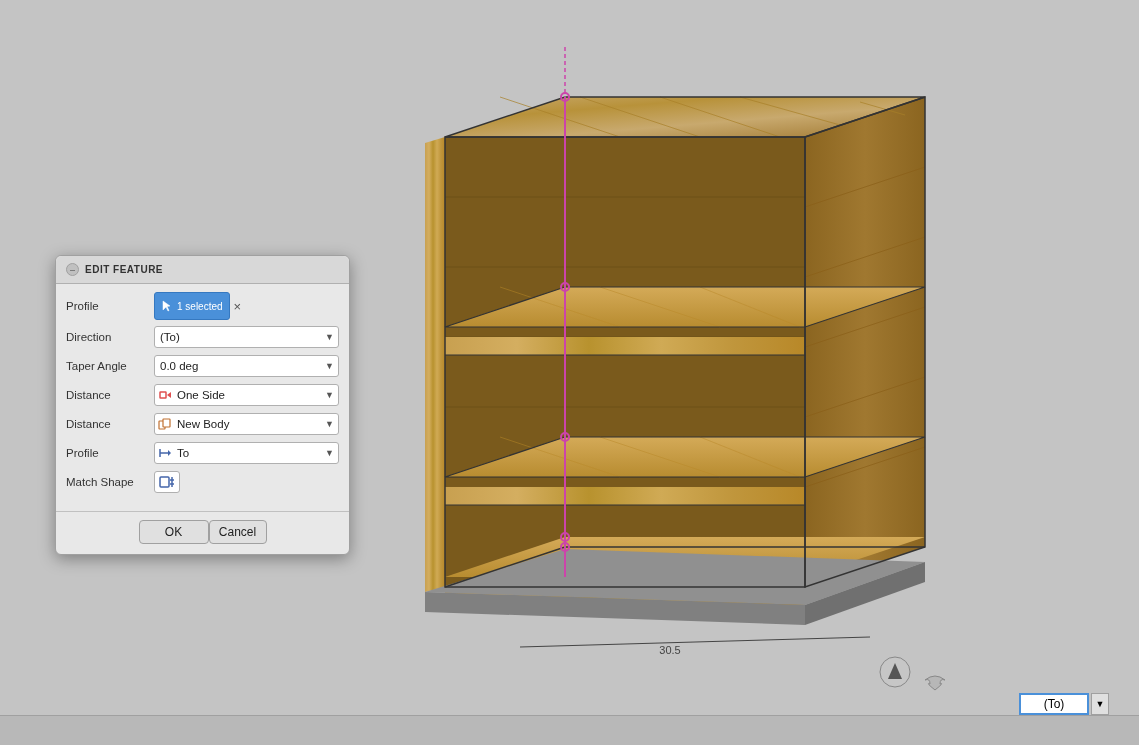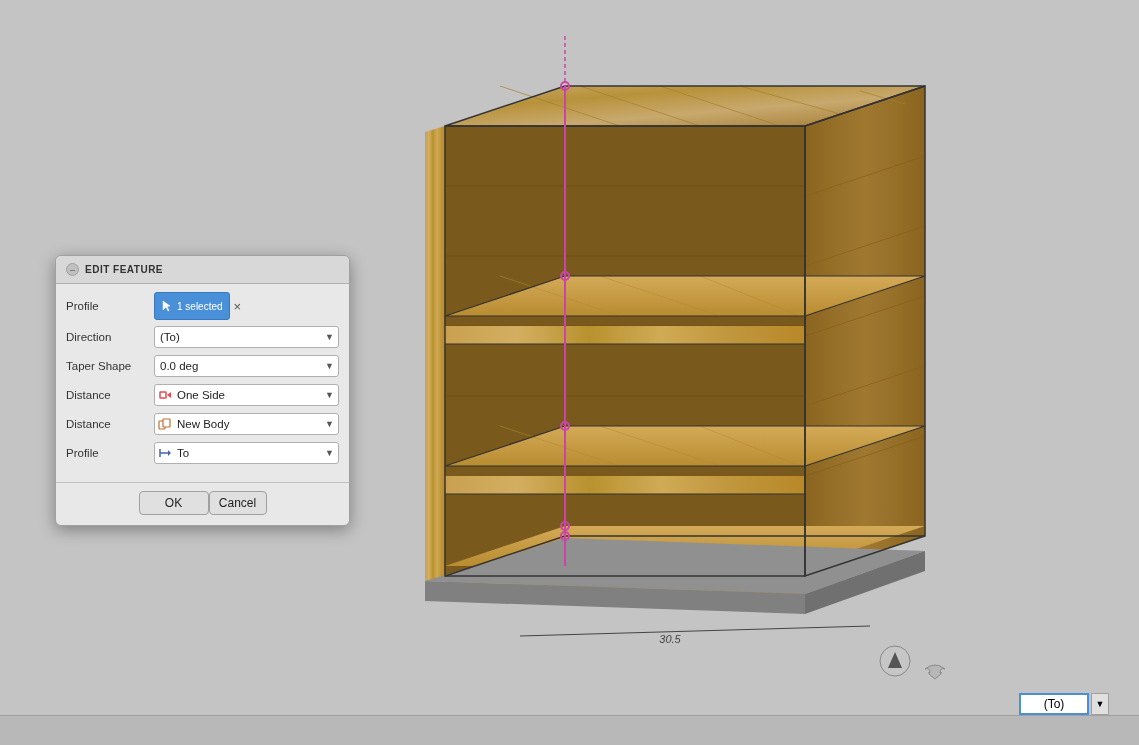--- a/index.html
+++ b/index.html
@@ -17,25 +17,24 @@
     
     .canvas-area {
       position: absolute;
       top: 0; left: 0; right: 0; bottom: 0;
       background: #c4c4c4;
     }
 
     
     .shelf-container {
       position: absolute;
-      top: 36px;
+      top: 47px;
       left: 300px;
       width: 700px;
       height: 680px;
-      font-style: italic;
     }
 
     
     .dialog {
       position: absolute;
       top: 255px;
       left: 55px;
       width: 295px;
       background: #e8e8e8;
       border: 1px solid #a0a0a0;
@@ -441,21 +440,21 @@
               <option>Blind</option>
               <option>Through All</option>
               <option>Symmetric</option>
             </select>
             <span class="select-arrow">▼</span>
           </div>
         </div>
       </div>
 
       <div class="form-row">
-        <div class="form-label">Taper Shape</div>
+        <div class="form-label">Taper Angle</div>
         <div class="form-control">
           <div class="select-wrapper">
             <select>
               <option>0.0 deg</option>
               <option>5.0 deg</option>
               <option>10.0 deg</option>
             </select>
             <span class="select-arrow">▼</span>
           </div>
         </div>
@@ -510,20 +509,33 @@
             <select>
               <option>To</option>
               <option>Blind</option>
               <option>Through All</option>
             </select>
             <span class="select-arrow">▼</span>
           </div>
         </div>
       </div>
 
+      <div class="form-row">
+        <div class="form-label">Match Shape</div>
+        <div class="form-control">
+          <button class="match-shape-btn">
+            <svg width="16" height="14" viewBox="0 0 16 14">
+              <rect x="1" y="2" width="9" height="10" fill="none" stroke="#4466aa" stroke-width="1.5" rx="1"></rect>
+              <line x1="11" y1="5" x2="15" y2="5" stroke="#4466aa" stroke-width="1.5"></line>
+              <line x1="11" y1="9" x2="15" y2="9" stroke="#4466aa" stroke-width="1.5"></line>
+              <line x1="13" y1="2" x2="13" y2="12" stroke="#4466aa" stroke-width="1.5"></line>
+            </svg>
+          </button>
+        </div>
+      </div>
 
     </div>
 
     <div class="dialog-footer">
       <button class="btn-ok">OK</button>
       <button class="btn-cancel">Cancel</button>
     </div>
   </div>
 
   <div class="bottom-right-input">

